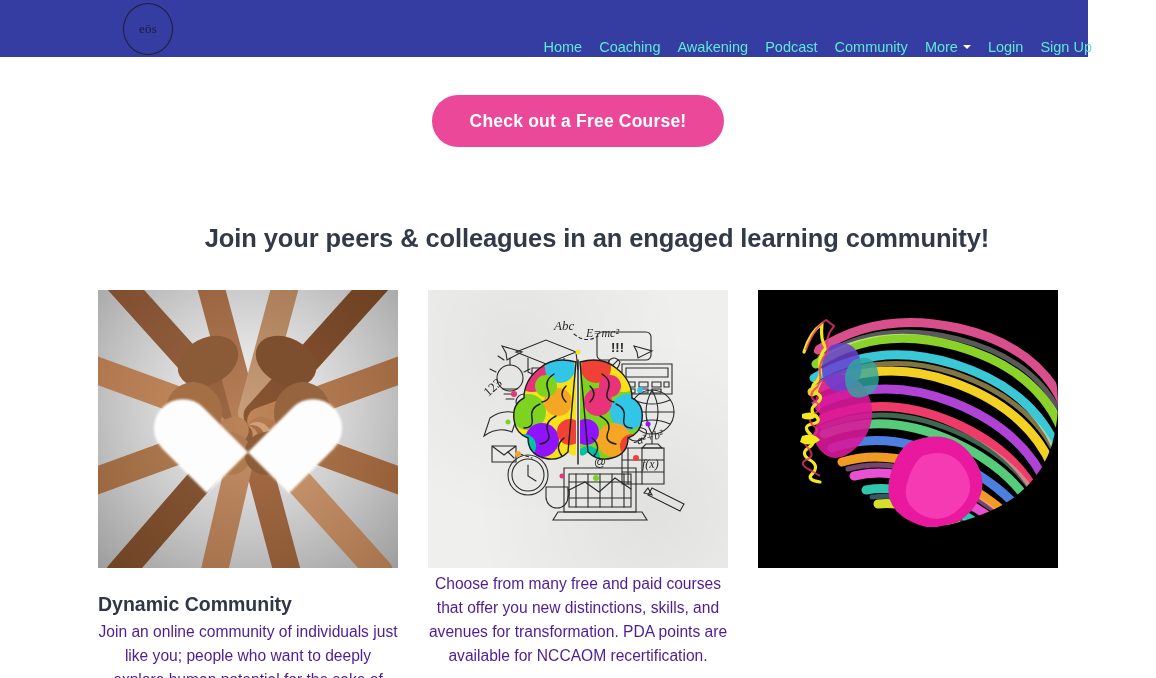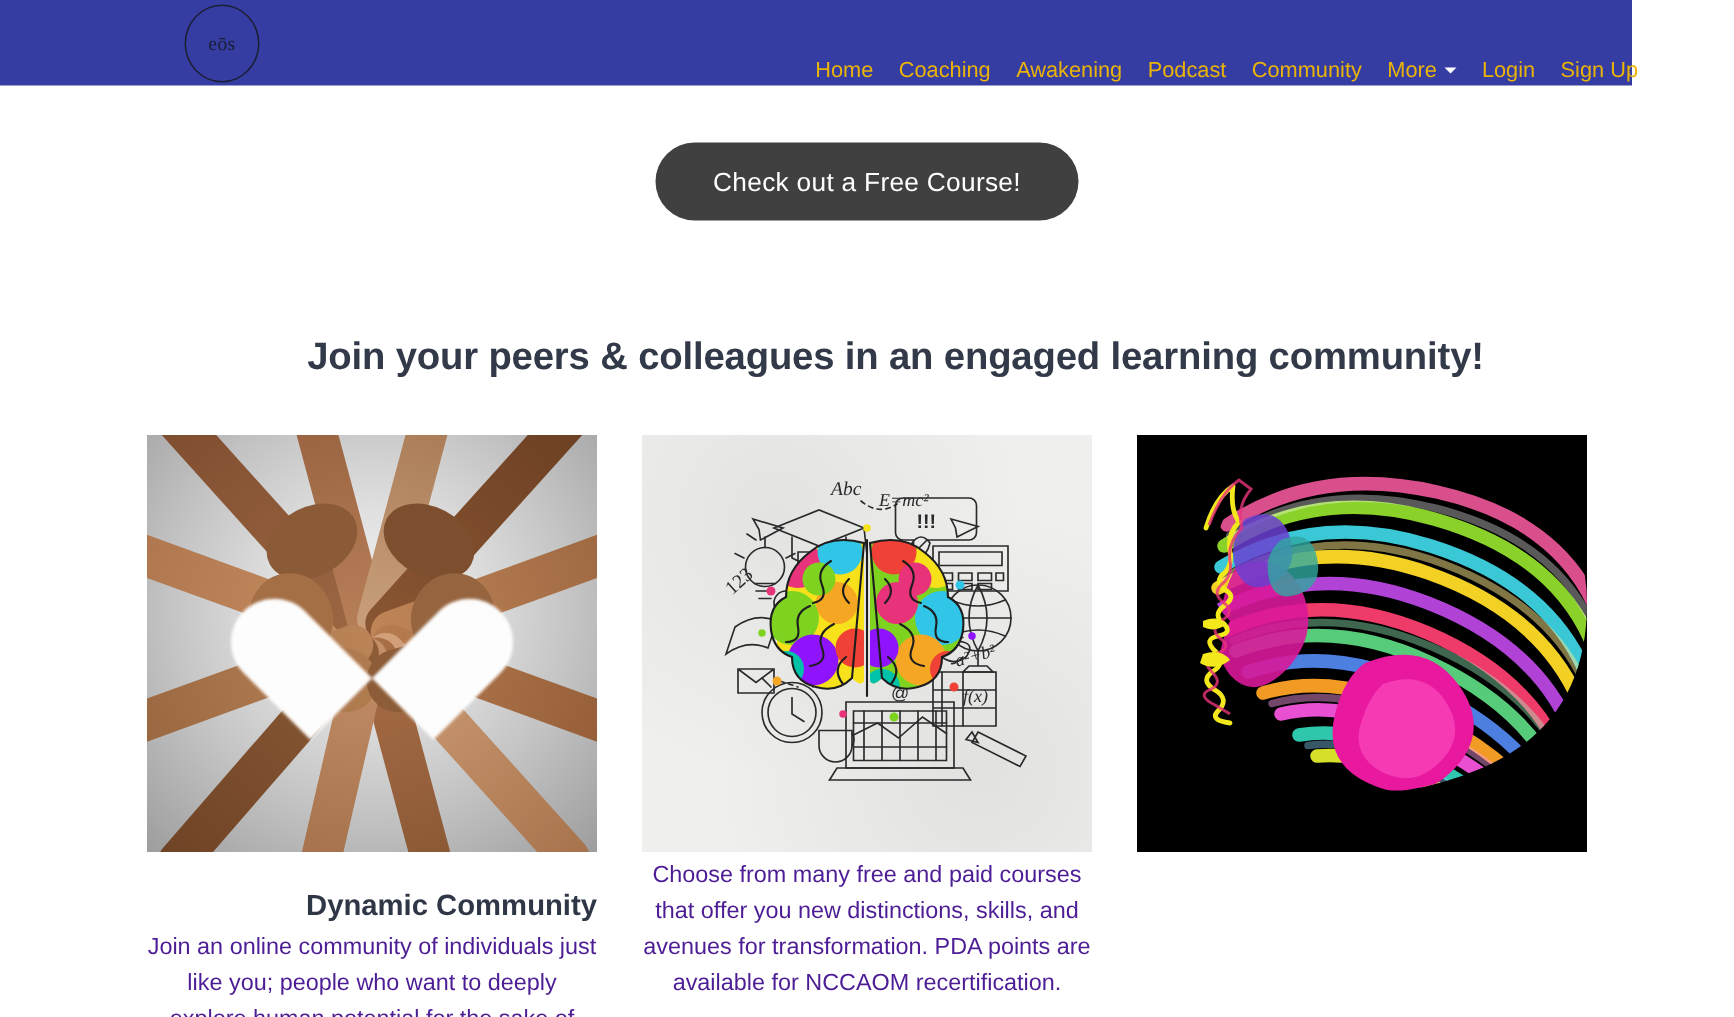--- a/index.html
+++ b/index.html
@@ -42,21 +42,21 @@
   .main-nav {
     position: absolute;
     left: 535px;
     top: 0;
     height: 57px;
     display: flex;
     align-items: center;
     gap: 0px;
   }
   .nav-link {
-    color: #eab308;
+    color: #5eead4;
     font-size: 14.5px;
     text-decoration: none;
     padding: 6px 8.5px;
     white-space: nowrap;
     display: inline-flex;
     align-items: center;
     cursor: pointer;
     margin-top: 36px;
   }
   .nav-caret {
@@ -69,28 +69,28 @@
   }
 
   
   .cta-wrap {
     width: 1156px;
     display: flex;
     justify-content: center;
     margin-top: 38px;
   }
   .cta-button {
-    background: #404040;
+    background: #ec4899;
     color: #ffffff;
     border: none;
     border-radius: 40px;
     height: 52px;
     padding: 0 38px;
     font-size: 17.5px;
-    font-weight: normal;
+    font-weight: bold;
     letter-spacing: .2px;
     cursor: pointer;
     font-family: "Liberation Sans", sans-serif;
   }
 
   
   .section-heading {
     margin-top: 77px;
     text-align: center;
     font-size: 25.5px;
@@ -109,21 +109,21 @@
   }
   .card { width: 300px; }
   .card-image {
     width: 300px;
     height: 278px;
     position: relative;
     overflow: hidden;
   }
   .card-title {
     margin-top: 25px;
-    text-align: right;
+    text-align: left;
     font-size: 19.5px;
     font-weight: bold;
     color: #2f3747;
   }
   .card-body {
     margin-top: 4px;
     text-align: center;
     font-size: 15.6px;
     line-height: 24px;
     color: #4c1d95;

